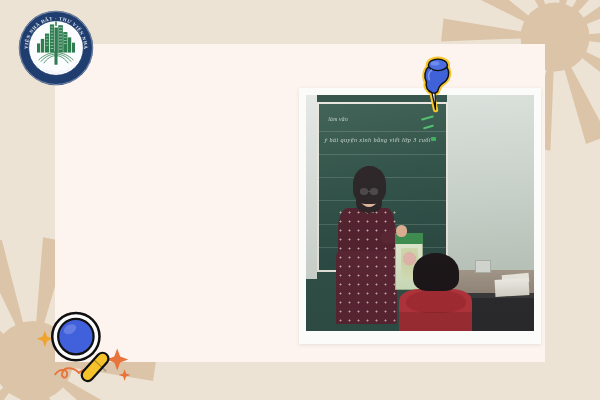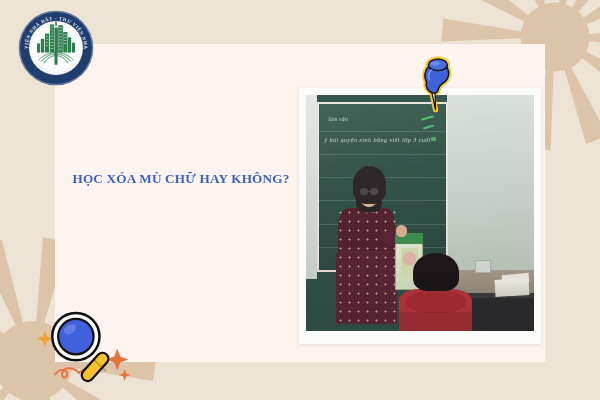--- a/index.html
+++ b/index.html
@@ -277,21 +277,20 @@
     <text font-family="Liberation Serif, serif" font-size="12.5" font-weight="bold" fill="#EAF0F7" letter-spacing="1.6">
       <textPath href="#arcTop" startOffset="50%" text-anchor="middle">THƯ VIỆN NHÀ ĐẤT · THƯ VIỆN NHÀ ĐẤT</textPath>
     </text>
     <text font-family="Liberation Serif, serif" font-size="11" font-weight="bold" fill="#EAF0F7" letter-spacing="1.1">
       <textPath href="#arcBot" startOffset="50%" text-anchor="middle">www.ThuVienNhaDat.vn</textPath>
     </text>
   </svg>
 </div>
 
 <div id="headline">
-  <div>HỌC XÓA MÙ CHỮ HAY KHÔNG?</div>
 </div>
 
 <div id="photo-card">
   <div id="photo">
 
     <div class="pi" id="wall-left"></div>
     <div class="pi" id="wall-right"></div>
     <div class="pi" id="wall-right-low"></div>
 
     <div class="pi" id="board">

